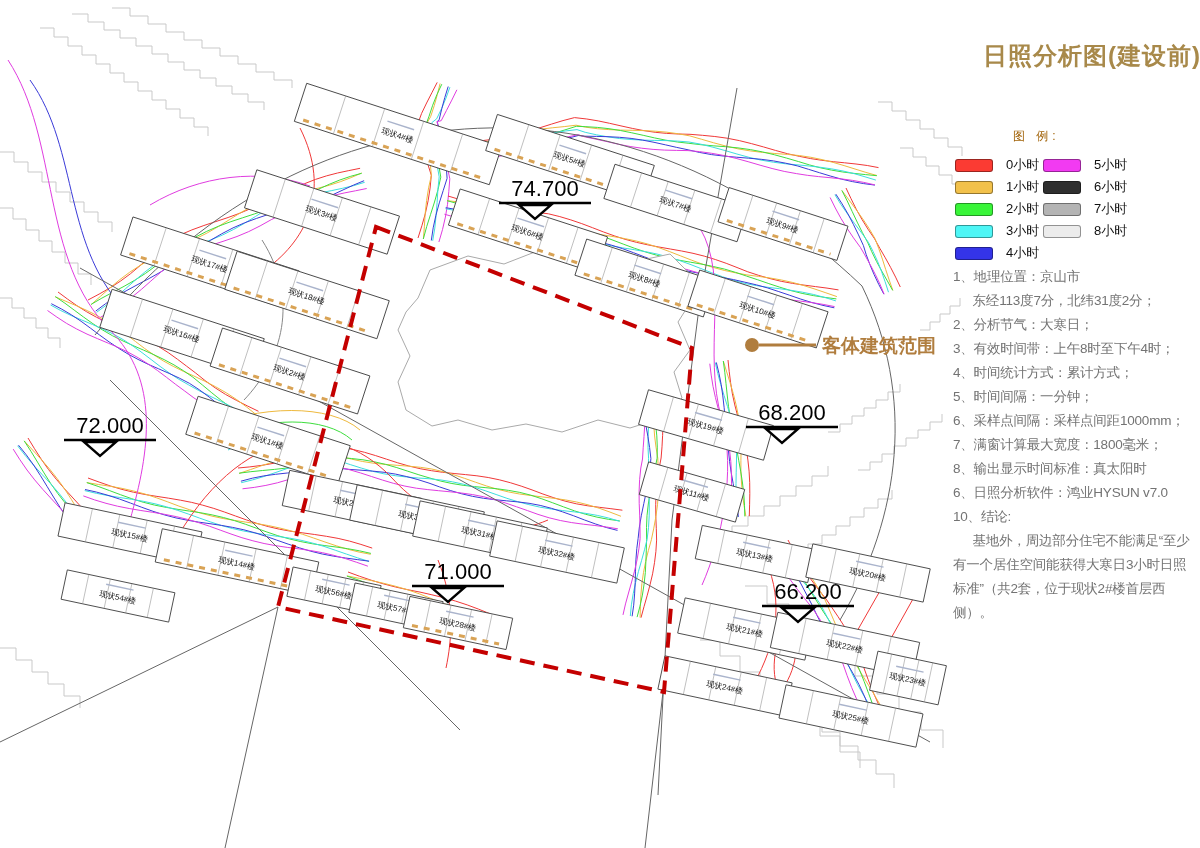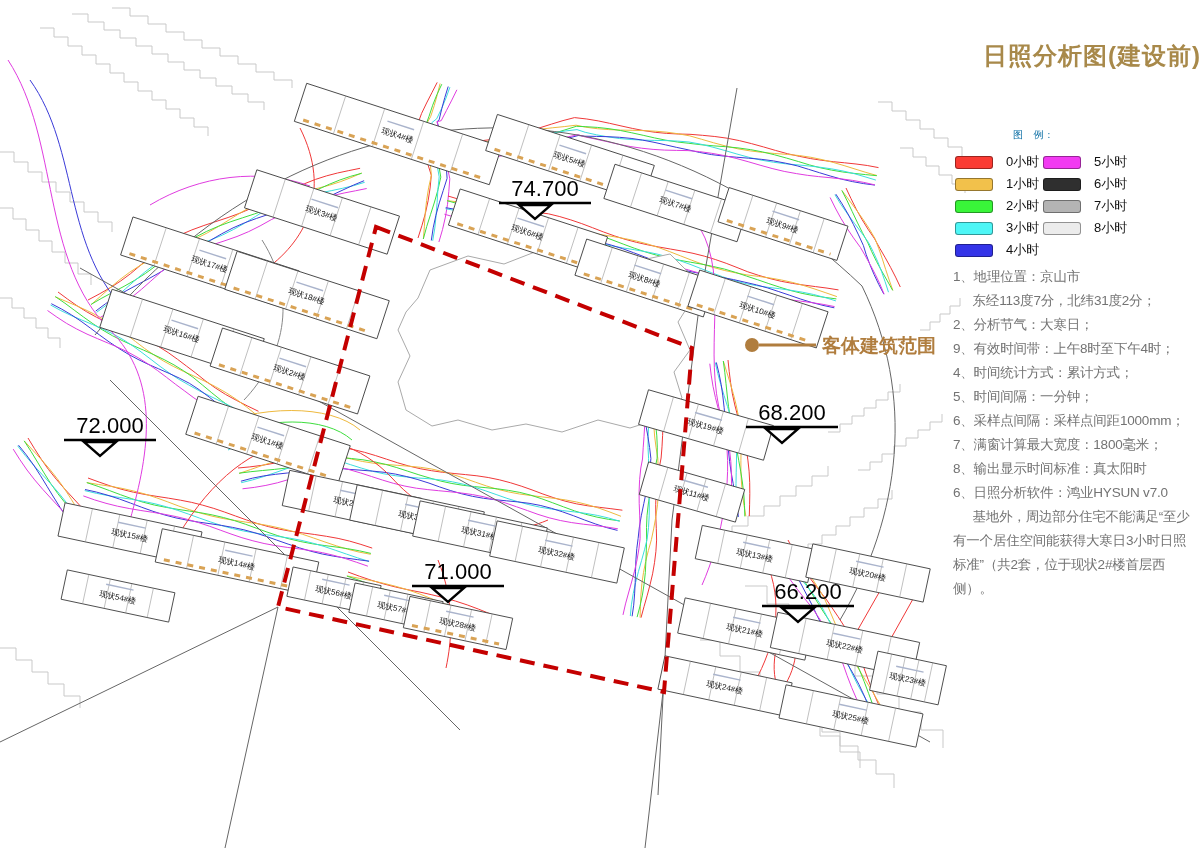--- a/index.html
+++ b/index.html
@@ -2,21 +2,21 @@
 <html><head>
 <meta charset="utf-8">
 <style>
   html,body{margin:0;padding:0;background:#fff;}
   .page{position:relative;width:1200px;height:848px;background:#fff;overflow:hidden;
         font-family:"Liberation Sans","DejaVu Sans",sans-serif;}
   #map{position:absolute;left:0;top:0;}
   .title{position:absolute;left:944px;top:40px;width:250px;font-size:24px;font-weight:bold;
          letter-spacing:1px;white-space:nowrap;margin-left:39px;}
   .legend{position:absolute;left:955px;top:128px;width:235px;}
-  .legend-title{font-size:10px;color:#0369a1;margin:0 0 9px 58px;letter-spacing:4px;font-family:Liberation Serif, serif;}
+  .legend-title{font-size:12px;color:#a16207;margin:0 0 9px 58px;letter-spacing:4px;}
   .legend-items{display:grid;grid-template-rows:repeat(5,22px);grid-auto-flow:column;
                 grid-auto-columns:88px;column-gap:0;}
   .lg-item{display:flex;align-items:center;gap:13px;font-size:13px;color:#111;}
   .sw{width:36px;height:11px;border-radius:3px;border:1px solid rgba(0,0,0,.38);flex:0 0 36px;}
   .notes{position:absolute;left:953px;top:265px;width:238px;font-size:13.5px;line-height:24px;
          color:#737373;letter-spacing:-0.2px;}
   .note{margin:0;}
   .note.ind{text-indent:1.45em;}
   svg text{font-family:"Liberation Sans","DejaVu Sans",sans-serif;}
 </style>
@@ -534,23 +534,24 @@
           <span class="sw" style="background: rgb(236, 236, 236);"></span>
           <span>8小时</span>
         </div>
       </div>
   </div>
 
   <div class="notes">
       <p class="note">1、地理位置：京山市</p>
       <p class="note ind">东经113度7分，北纬31度2分；</p>
       <p class="note">2、分析节气：大寒日；</p>
-      <p class="note">9、有效时间带：上午8时至下午4时；</p>
+      <p class="note">3、有效时间带：上午8时至下午4时；</p>
       <p class="note">4、时间统计方式：累计方式；</p>
       <p class="note">5、时间间隔：一分钟；</p>
       <p class="note">6、采样点间隔：采样点间距1000mm；</p>
       <p class="note">7、满窗计算最大宽度：1800毫米；</p>
       <p class="note">8、输出显示时间标准：真太阳时</p>
       <p class="note">6、日照分析软件：鸿业HYSUN v7.0</p>
+      <p class="note">10、结论:</p>
       <p class="note ind">基地外，周边部分住宅不能满足“至少有一个居住空间能获得大寒日3小时日照标准”（共2套，位于现状2#楼首层西侧）。</p>
     </div>
 
 </div>
 
 </body></html>

